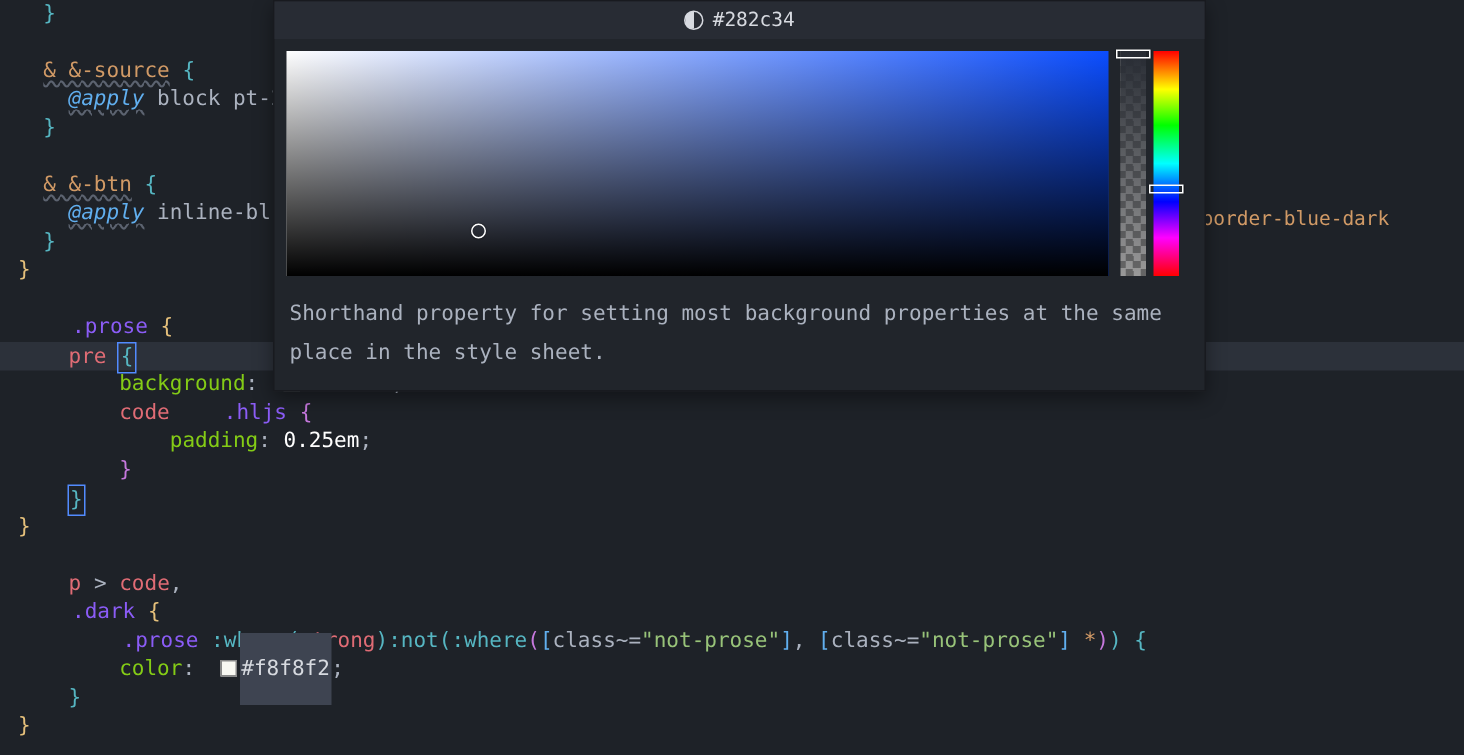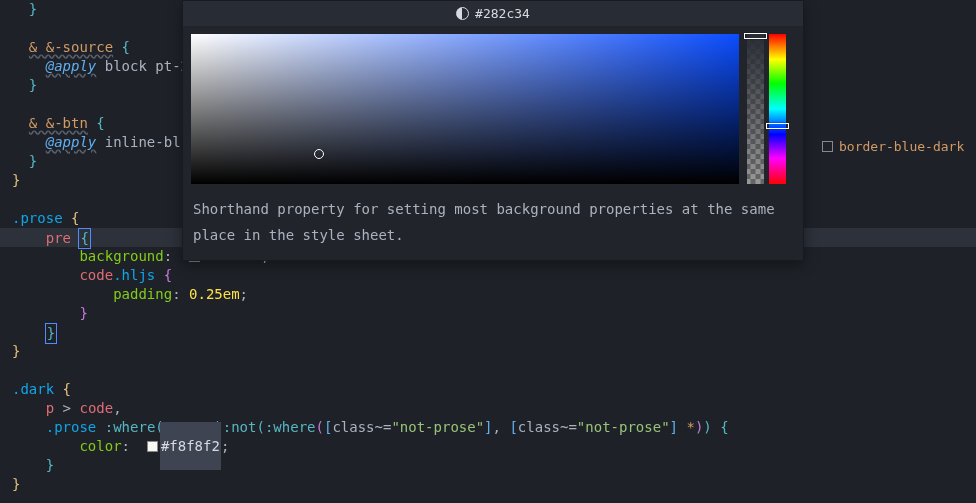--- a/index.html
+++ b/index.html
@@ -22,23 +22,23 @@
   .line { white-space: pre; height: 19px; }
   .line-hl { background: #2c313a; margin: 0 -12px; padding: 0 12px; }
   .t-sel { color: #d19a66; }
   .t-brace-gold { color: #e5c07b; }
   .t-brace-cyan { color: #56b6c2; }
   .t-brace-purple { color: #c678dd; }
   .t-brace-blue { color: #61afef; }
   .t-at { color: #61afef; font-style: italic; }
   .t-prop { color: #abb2bf; }
   .t-prop2 { color: #84cc16; }
-  .t-num { color: #fde047; }
+  .t-num { color: #ffffff; }
   .t-str { color: #98c379; }
-  .t-class { color: #0ea5e9; }
+  .t-class { color: #8b5cf6; margin-left: 36px; }
   .t-tag { color: #e06c75; }
   .t-punct { color: #abb2bf; }
   .t-func { color: #56b6c2; }
   .t-star { color: #d19a66; }
   .t-hexlit { color: #abb2bf; }
 
   .swatch {
     display: inline-block;
     width: 11px; height: 11px;
     border: 1px solid #888;
@@ -135,21 +135,21 @@
     padding: 4px 10px 12px 10px;
     color: #abb2bf;
     font-size: 14px;
     line-height: 26px;
   }
 
   
   .hover-hint {
     position: absolute;
     top: 137px;
-    left: 822px;
+    left: 784px;
     display: flex;
     align-items: center;
     gap: 4px;
     font-size: 13px;
     color: #d19a66;
   }
   .hover-hint .swatch { background: transparent; }
 
   
   .caret-box {
@@ -176,22 +176,22 @@
   <div class="line"></div>
   <div class="line"><span class="t-class">.prose</span> <span class="t-brace-gold">{</span></div>
   <div class="line line-hl">    <span class="t-tag">pre</span> <span class="caret-box t-brace-cyan">{</span></div>
   <div class="line">        <span class="t-prop2">background</span><span class="t-punct">: </span> <span class="swatch sw-dark"></span><span class="t-hexlit">#282c34</span><span class="t-punct">;</span></div>
   <div class="line">        <span class="t-tag">code</span><span class="t-class">.hljs</span> <span class="t-brace-purple">{</span></div>
   <div class="line">            <span class="t-prop2">padding</span><span class="t-punct">: </span><span class="t-num">0.25em</span><span class="t-punct">;</span></div>
   <div class="line">        <span class="t-brace-purple">}</span></div>
   <div class="line">    <span class="caret-box t-brace-cyan">}</span></div>
   <div class="line"><span class="t-brace-gold">}</span></div>
   <div class="line"></div>
+  <div class="line">    <span class="t-tag">p</span> <span class="t-punct">&gt;</span> <span class="t-tag">code</span><span class="t-punct">,</span></div>
   <div class="line"><span class="t-class">.dark</span> <span class="t-brace-gold">{</span></div>
-  <div class="line">    <span class="t-tag">p</span> <span class="t-punct">&gt;</span> <span class="t-tag">code</span><span class="t-punct">,</span></div>
   <div class="line">    <span class="t-class">.prose</span> <span class="t-func">:where</span><span class="t-brace-cyan">(</span><span class="t-tag">strong</span><span class="t-brace-cyan">)</span><span class="t-func">:not</span><span class="t-brace-cyan">(</span><span class="t-func">:where</span><span class="t-brace-purple">(</span><span class="t-brace-blue">[</span><span class="t-prop">class</span><span class="t-punct">~=</span><span class="t-str">"not-prose"</span><span class="t-brace-blue">]</span><span class="t-punct">, </span><span class="t-brace-blue">[</span><span class="t-prop">class</span><span class="t-punct">~=</span><span class="t-str">"not-prose"</span><span class="t-brace-blue">]</span> <span class="t-star">*</span><span class="t-brace-purple">)</span><span class="t-brace-cyan">)</span> <span class="t-brace-cyan">{</span></div>
   <div class="line">        <span class="t-prop2">color</span><span class="t-punct">: </span> <span class="swatch sw-light"></span><span style="background:#3e4451; color:#d7dae0; padding:16px 1px;">#f8f8f2</span><span class="t-punct">;</span></div>
   <div class="line">    <span class="t-brace-cyan">}</span></div>
   <div class="line"><span class="t-brace-gold">}</span></div>
 </div>
 
 <div class="color-popup">
   <div class="cp-header">
     <span class="cp-contrast-icon"></span>
     <span>#282c34</span>

